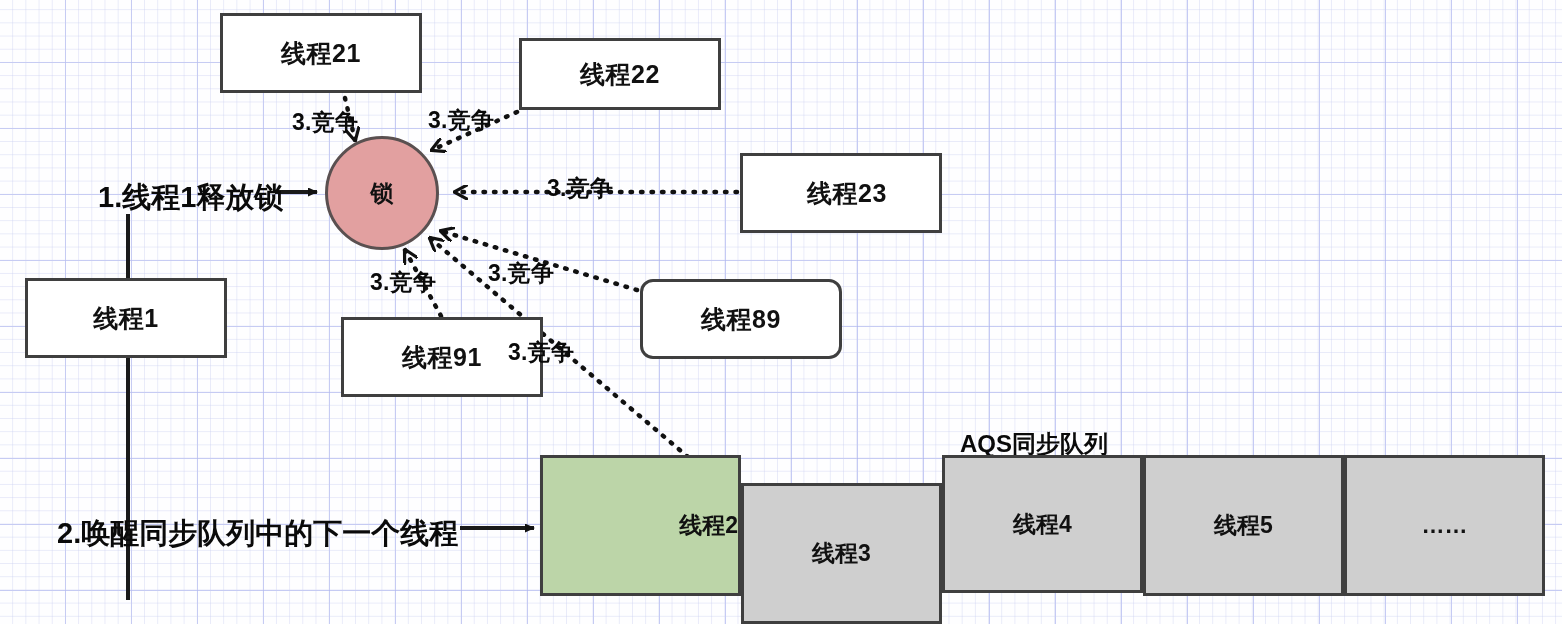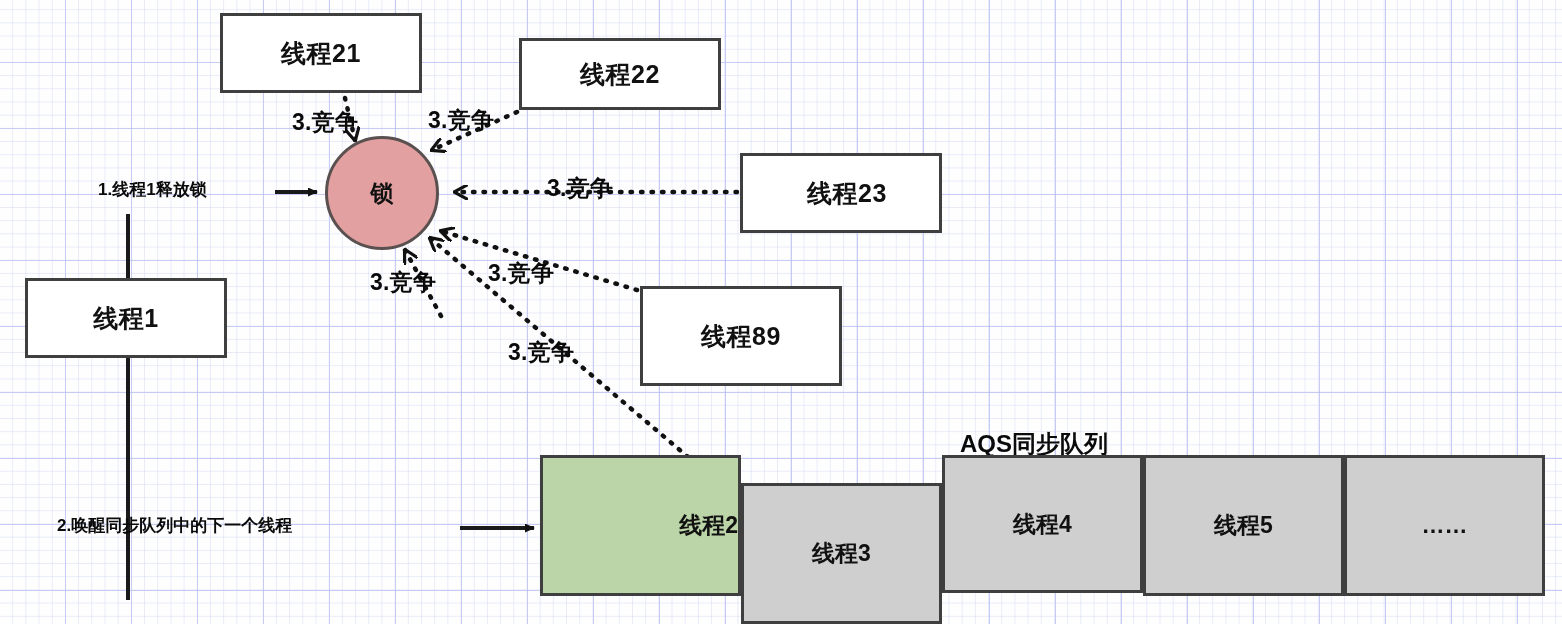--- a/index.html
+++ b/index.html
@@ -72,21 +72,21 @@
     position: absolute;
     font-weight: bold;
     font-size: 23px;
     color: #0a0a0a;
     white-space: nowrap;
     letter-spacing: 0.3px;
   }
   .plain-label {
     position: absolute;
     font-weight: bold;
-    font-size: 17px;
+    font-size: 29px;
     color: #0a0a0a;
     white-space: nowrap;
   }
   .queue-title {
     position: absolute;
     font-weight: bold;
     font-size: 24px;
     color: #0a0a0a;
     white-space: nowrap;
   }
@@ -133,24 +133,27 @@
   </div>
 
   <div class="node" style="left:519px; top:38px; width:202px; height:72px;">
     <span>线程22</span>
   </div>
 
   <div class="node" style="left:740px; top:153px; width:202px; height:80px;padding-left:12px;">
     <span>线程23</span>
   </div>
 
-  <div class="node" style="left:640px; top:286px; width:202px; height:100px;">
+  <div class="node" style="left:640px; top:279px; width:202px; height:80px;border-radius:13px;">
     <span>线程89</span>
   </div>
 
+  <div class="node" style="left:341px; top:317px; width:202px; height:80px;">
+    <span>线程91</span>
+  </div>
 
   <div class="node" style="left:25px; top:278px; width:202px; height:80px;">
     <span>线程1</span>
   </div>
 
   <div class="plain-label" style="left:98px; top:178px;">1.线程1释放锁</div>
 
   <div class="plain-label" style="left:57px; top:514px;">2.唤醒同步队列中的下一个线程</div>
 
   <div class="edge-label" style="left:292px; top:107px;">3.竞争</div>

